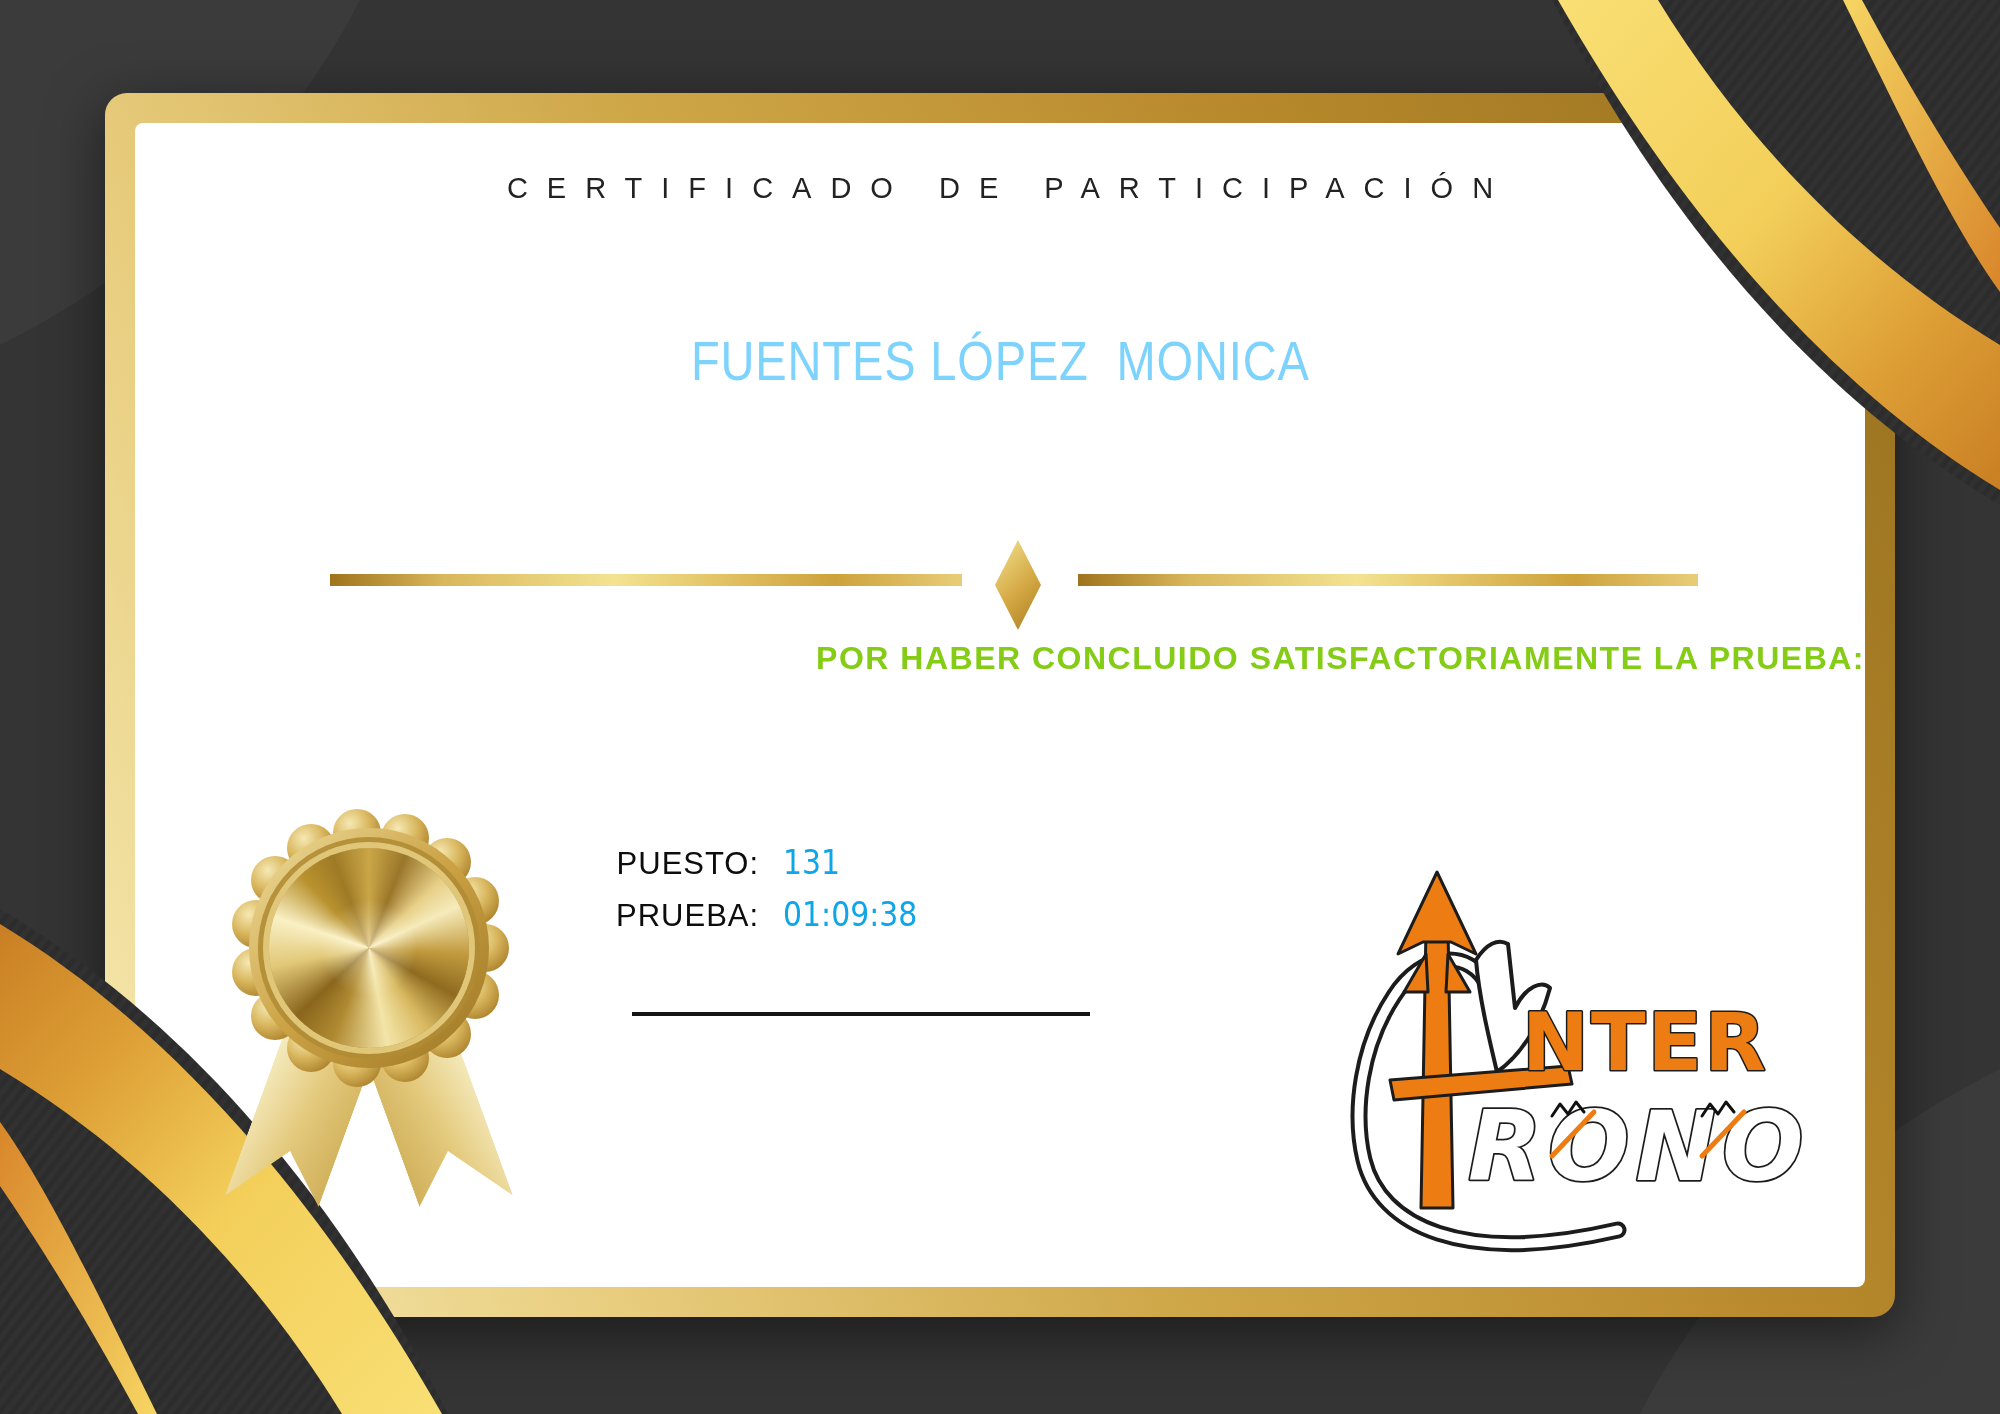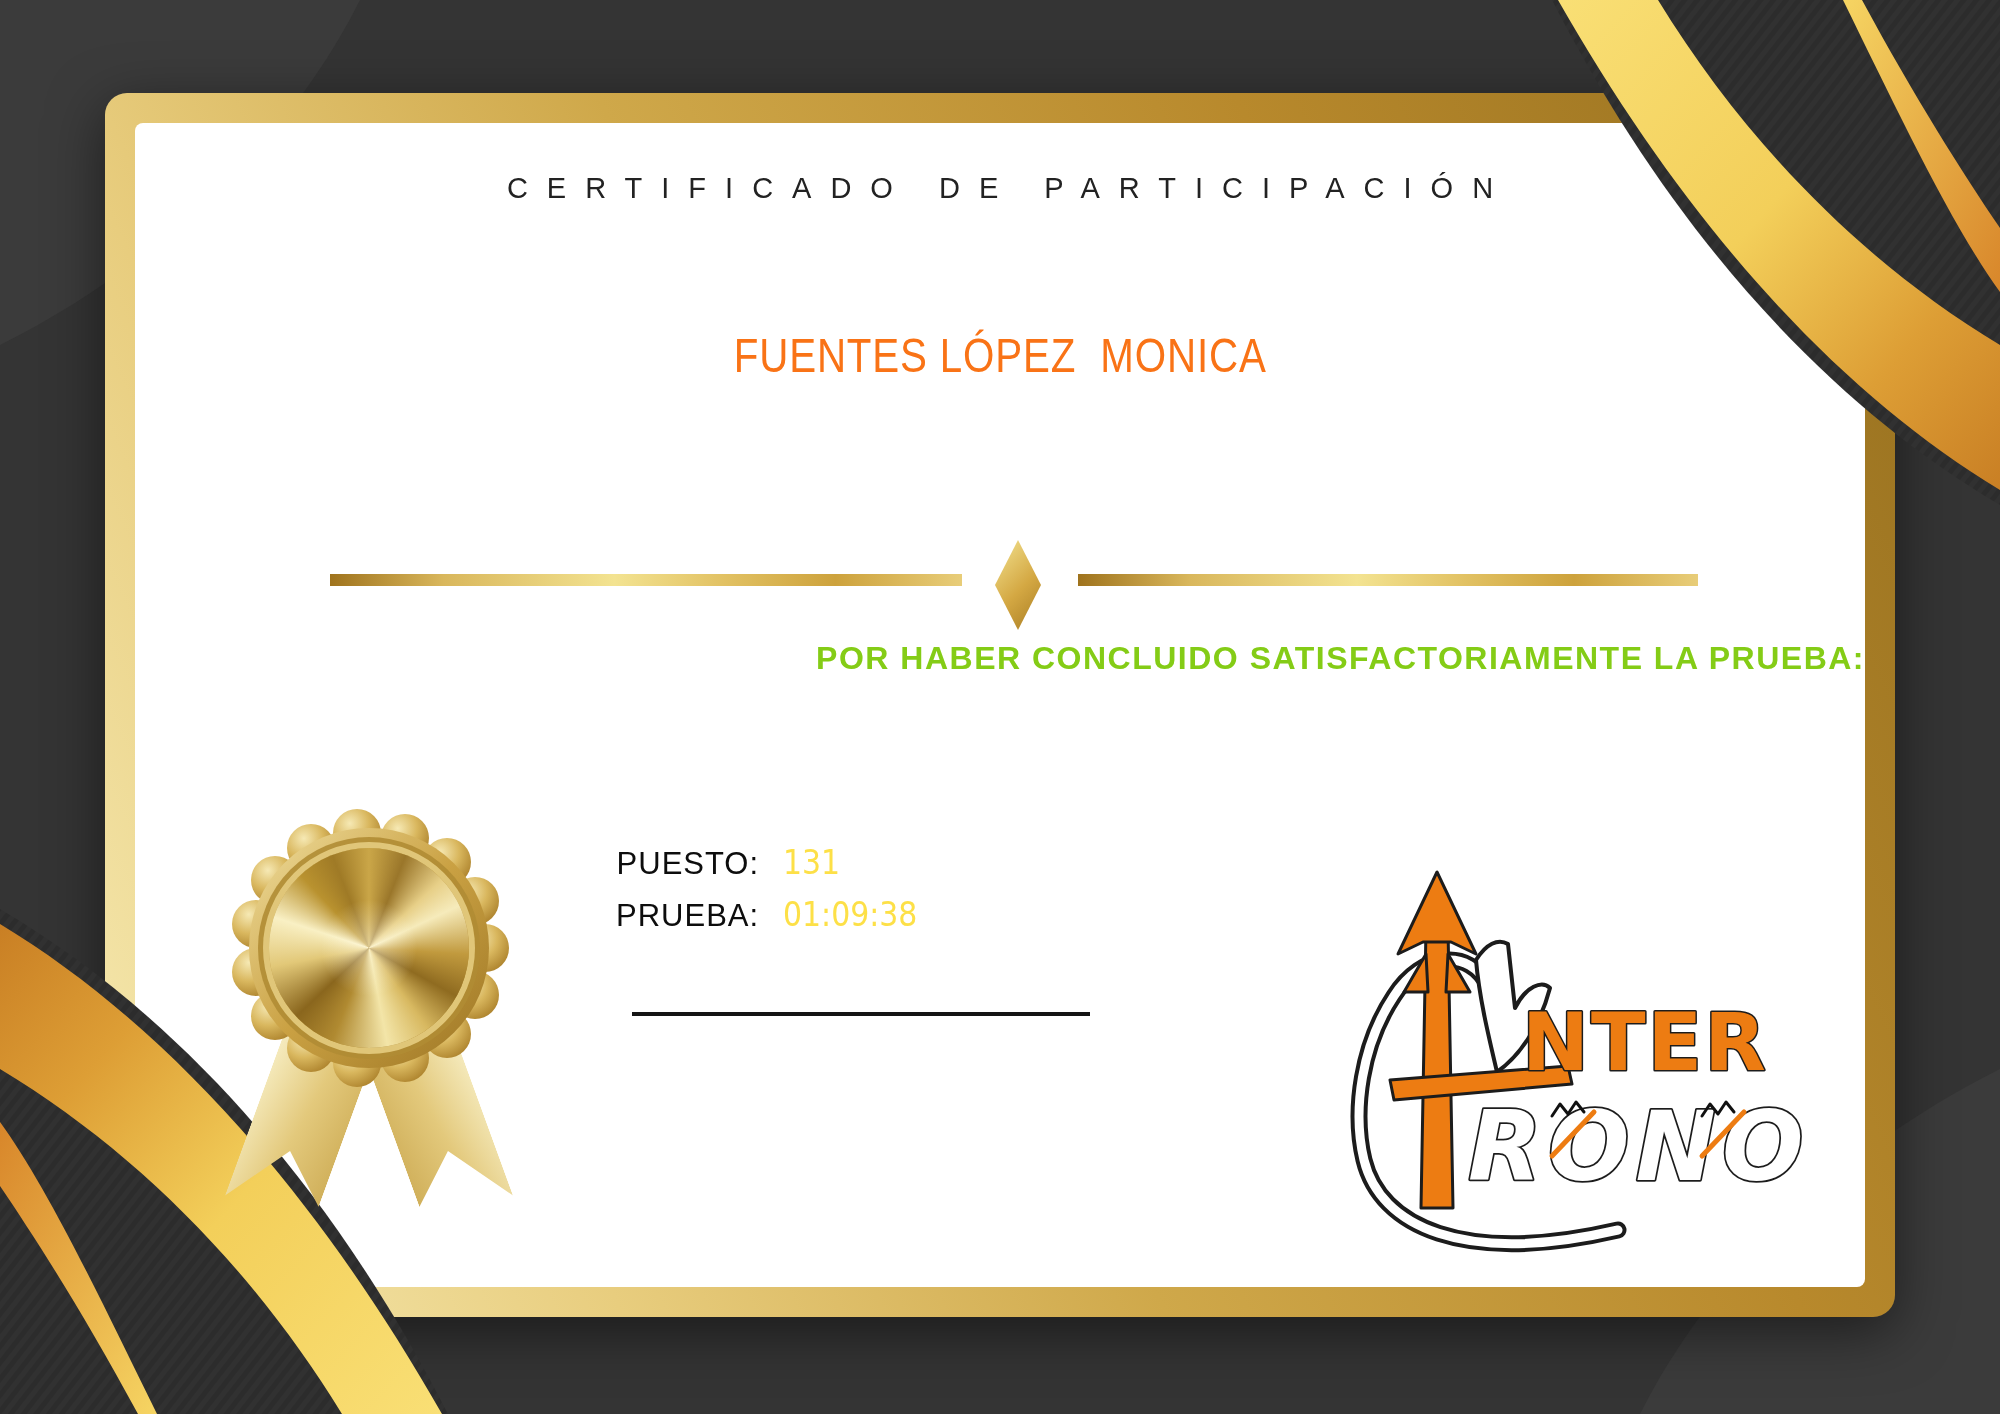--- a/index.html
+++ b/index.html
@@ -15,39 +15,39 @@
   .frame{position:absolute;left:105px;top:93px;width:1790px;height:1224px;border-radius:22px;z-index:1;
          background:linear-gradient(245deg,#96701f 0%,#b8892c 28%,#cfa84a 55%,#e8cd7e 78%,#f7ecb6 100%);
          box-shadow:0 14px 55px rgba(0,0,0,.5);}
   .paper{position:absolute;inset:30px;background:#ffffff;border-radius:8px;}
 
   .content{position:absolute;left:0;top:0;width:1585px;height:1414px;z-index:4;pointer-events:none;text-decoration:underline;}
 
   
   .title{position:absolute;left:135px;top:172px;width:1730px;text-align:center;
          font-size:29px;letter-spacing:19px;text-indent:19px;color:#222;}
-  .name{position:absolute;left:135px;top:328px;width:1730px;text-align:center;font-size:48px;color:#f97316;}
+  .name{position:absolute;left:135px;top:328px;width:1730px;text-align:center;font-size:56px;color:#7dd3fc;}
   .name-inner{display:inline-block;transform:scaleX(.84);transform-origin:center;white-space:pre;letter-spacing:1px;}
   .subtitle{position:absolute;left:135px;top:640px;width:1730px;text-align:right;
             font-size:32px;font-weight:bold;letter-spacing:1.5px;color:#84cc16;}
 
   
   .bar{position:absolute;top:574px;height:12px;
        background:linear-gradient(90deg,#9f731d 0%,#d9b75c 18%,#f3e391 45%,#e2c264 62%,#cda23c 80%,#e8cd79 100%);}
   .bar-left{left:330px;width:632px;}
   .bar-right{left:1078px;width:620px;}
   .diamond{position:absolute;left:995px;top:540px;width:46px;height:90px;
            background:linear-gradient(135deg,#f3e391,#d4a843 55%,#a87c22);
            clip-path:polygon(50% 0,100% 50%,50% 100%,0 50%);}
 
   
   .stats{position:absolute;left:616px;top:836px;display:table;}
   .srow{display:table-row;margin-top:29px;}
   .slabel{display:table-cell;text-align:right;font-size:31px;letter-spacing:1px;color:#0d0d0d;padding:6px 0;}
-  .svalue{display:table-cell;text-align:left;padding:6px 0 6px 24px;font-size:34px;color:#fde047;}
+  .svalue{display:table-cell;text-align:left;padding:6px 0 6px 24px;font-size:34px;color:#0ea5e9;}
   .val-inner{display:inline-block;transform:scaleX(.88);transform-origin:left center;
              font-family:"DejaVu Sans",sans-serif;}
   .sigline{position:absolute;left:632px;top:1012px;width:458px;height:4px;background:#151515;}
 
   
   .medal{position:absolute;left:227px;top:806px;width:284px;height:430px;}
   .ribbon{position:absolute;width:92px;height:178px;top:238px;transform-origin:top center;}
   .ribbon-l{left:56px;transform:rotate(20deg);
             background:linear-gradient(100deg,#f6ecc0,#e3c97c 50%,#cfae58);
             clip-path:polygon(0 0,100% 0,100% 88%,50% 64%,0 100%);}

